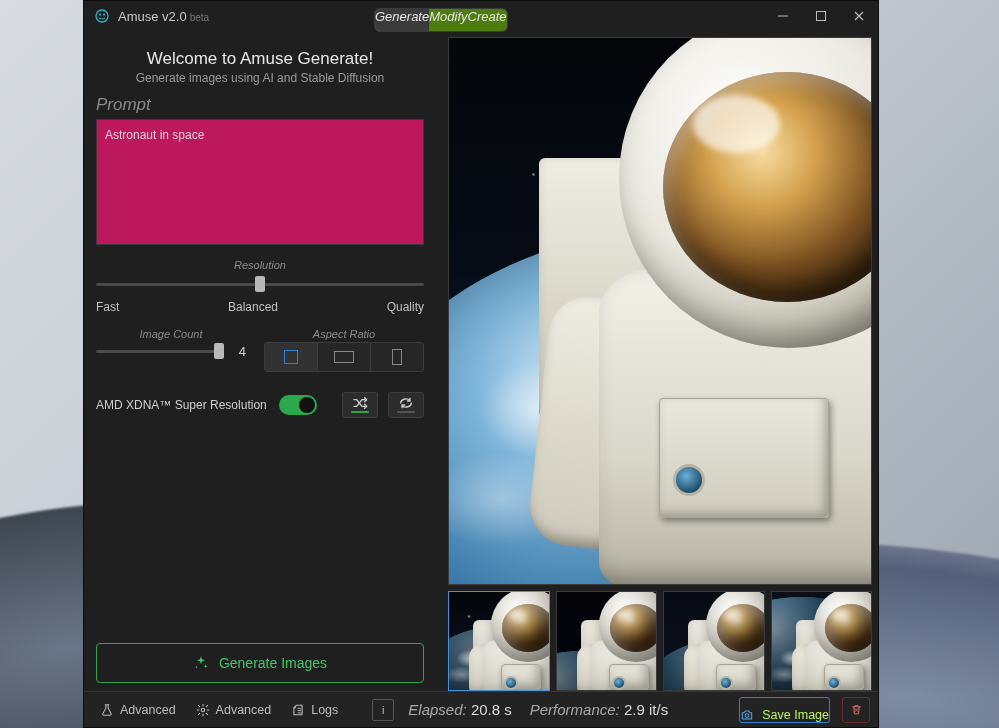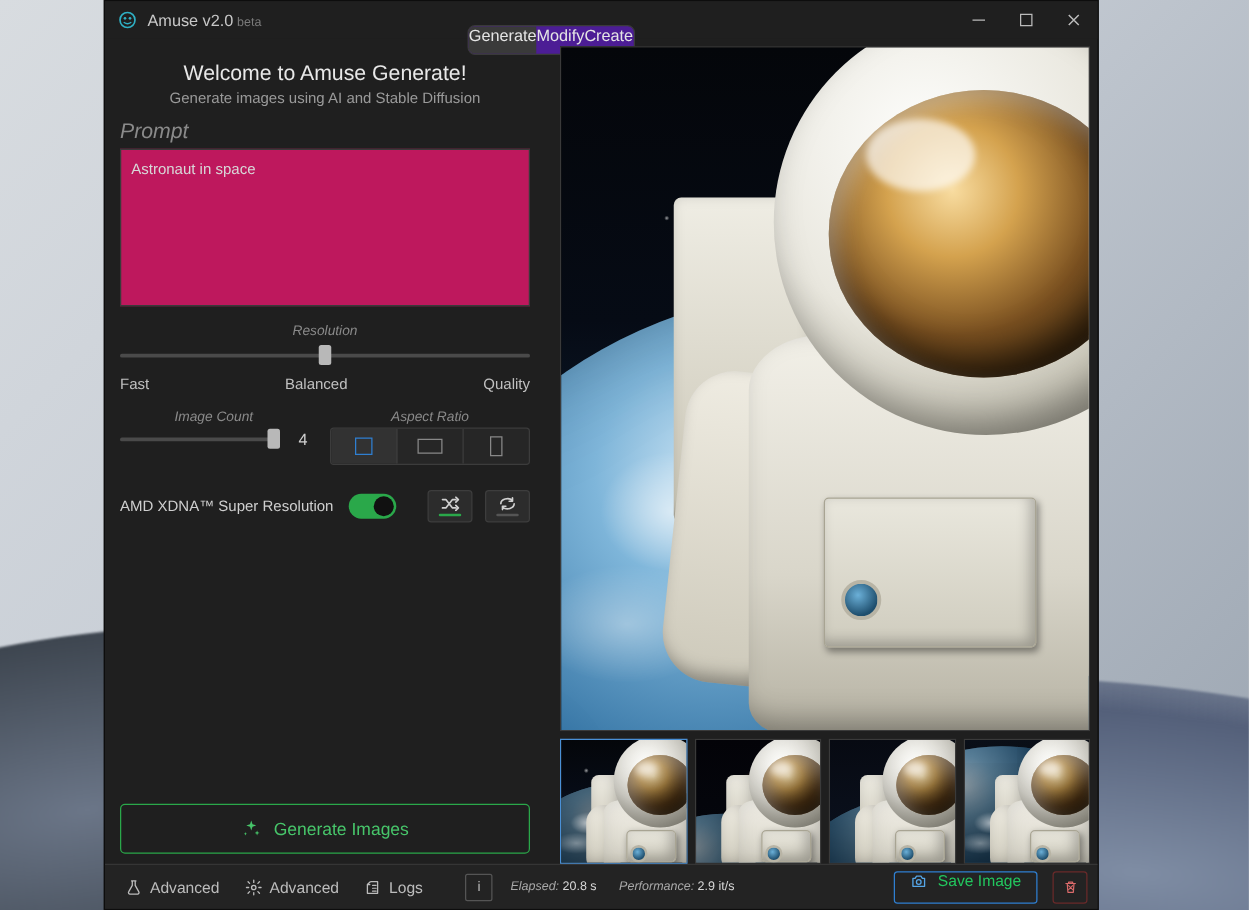--- a/index.html
+++ b/index.html
@@ -32,21 +32,21 @@
   }
   
   .titlebar {
     height: 30px; display: flex; align-items: stretch;
     background: #1f1f1f;
   }
   .title-left { display:flex; align-items:center; padding-left:10px; gap:8px; flex: 0 0 auto; width: 290px;}
   .logo-icon { width:16px; height:16px; }
   .title-text { color:#c8c8c8; font-size:13px;}
   .title-beta { color:#7a7a7a; font-size:10px; margin-left:3px;}
-  .tabbar-wrap { background:#4c1d95; border:1px solid #3a3a3a; border-radius:6px; height:24px; margin-top:19px; display:flex; overflow:hidden;}
+  .tabbar-wrap { background:#4d7c0f; border:1px solid #3a3a3a; border-radius:6px; height:24px; margin-top:7px; display:flex; overflow:hidden;font-style:italic;}
   .tabbar-wrap .tab { height:24px;}
   .tabbar-wrap .tab.active{ background:#3a3a3a; border:none; top:0; height:24px; border-radius:0;}
   .title-spacer { flex:1; }
   .winbtns { display:flex; }
   .winbtn { width:38px; display:flex; align-items:center; justify-content:center; color:#bbb; cursor:pointer;}
   .winbtn svg, .winbtn span { width:12px; height:12px; }
   
   .body { flex:1; display:flex; gap:18px; padding:6px 6px 0 6px; min-height:0;}
   .left-panel {
     width: 340px; display:flex; flex-direction:column;
@@ -204,24 +204,24 @@
   .thumb.v4 .earth{ bottom:-35%; left:-70%; width:200%; height:130%;}
   .thumb.v4 .space-bg{ background: linear-gradient(180deg,#0a0f18,#02040a);}
   .thumb.sel{ outline:1px solid #4a90d6; outline-offset:-1px;}
   
   .statusbar {
     height:36px; background:#232323; border-top:1px solid #353535;
     display:flex; align-items:center; padding:0 8px; gap:4px;
   }
   .stat-btn { display:flex; align-items:center; gap:6px; padding:4px 8px; color:#bcbcbc; font-size:12.5px; cursor:pointer; border-radius:3px;}
   .info-icon { width:22px; height:22px; border:1px solid #555; color:#bbb; display:flex;align-items:center;justify-content:center; border-radius:2px; cursor:pointer; font-size:11px;}
-  .perf-readout { display:flex; gap:18px; margin-left:10px; color:#a8a8a8; font-size:10px; font-style:italic;}
+  .perf-readout { display:flex; gap:18px; margin-left:10px; color:#a8a8a8; font-size:15px; font-style:italic;}
   .perf-readout .val{ color:#d8d8d8; font-style:normal;}
   .status-spacer{ flex:1;}
-  .save-btn { height:26px; padding:0 12px; border:1.5px solid #2f7fd1; color:#22c55e; background:transparent; border-radius:3px; display:flex; align-items:flex-start; gap:8px; cursor:pointer; font-size:12.5px;}
+  .save-btn { height:26px; padding:0 0; border:1.5px solid #2f7fd1; color:#bef264; background:transparent; border-radius:3px; display:flex; align-items:flex-end; gap:8px; cursor:pointer; font-size:12.5px;}
   .delete-btn { width:28px; height:26px; border:1px solid #6a2a2a; color:#d96a6a; background:transparent; border-radius:3px; display:flex; align-items:center; justify-content:center; cursor:pointer; margin-left:8px;}
   svg { display:block; }
 </style>
 </head>
 <body>
 
 <div class="bg-shape bg1"></div>
 <div class="bg-shape bg2"></div>
 
 <div class="app">

